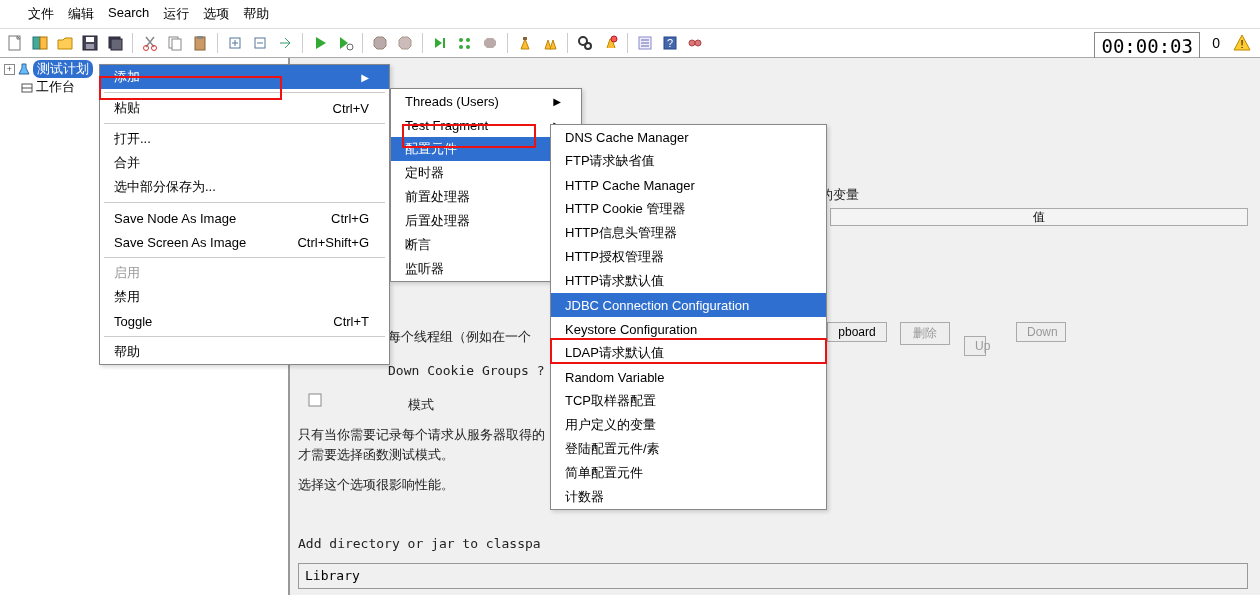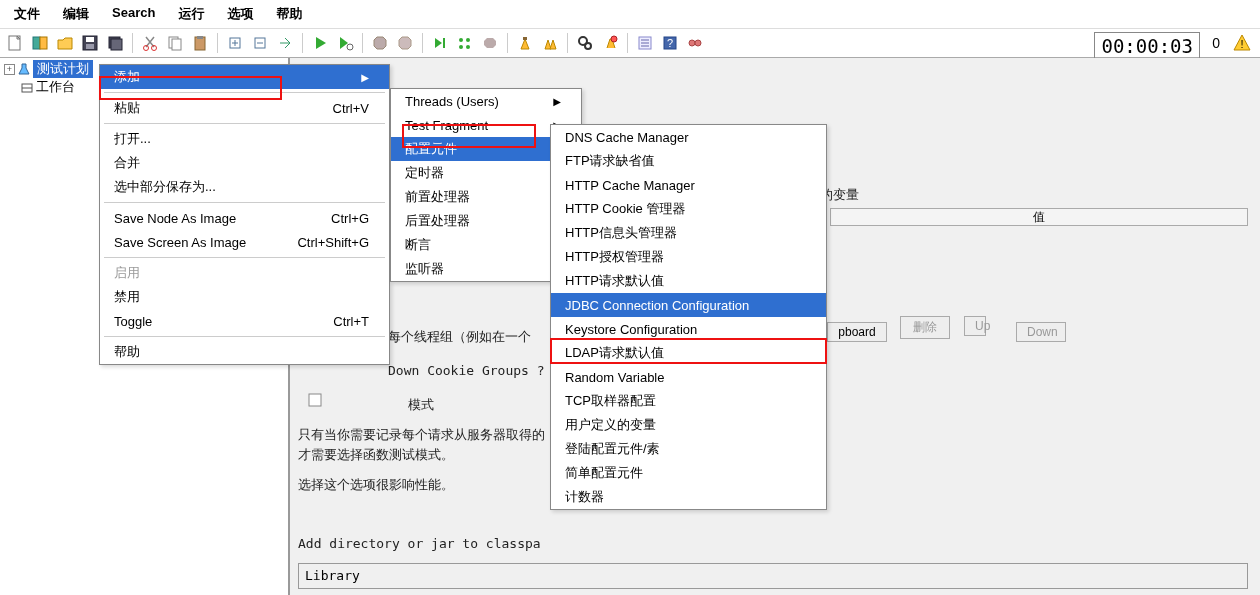--- a/index.html
+++ b/index.html
@@ -1,31 +1,31 @@
 <!DOCTYPE html>
 <html><head>
 <meta charset="utf-8">
 <style>
 * { box-sizing: border-box; margin: 0; padding: 0; font-family: "Microsoft YaHei", Arial, sans-serif; }
 body { background: #fff; width: 1260px; height: 595px; overflow: hidden; position: relative; font-size: 13px; color: #000; }
 
-.menubar { display: flex; gap: 11px; padding: 3px 8px; border-bottom: 1px solid #ddd; font-weight: bold; }
+.menubar { display: flex; gap: 2px; padding: 3px 22px; border-bottom: 1px solid #ddd; }
 .menubar span { padding: 2px 6px; cursor: default; }
 
 .toolbar { display: flex; align-items: center; padding: 3px 4px; border-bottom: 1px solid #aaa; gap: 3px; position: relative; }
 .toolbar .tb { width: 22px; height: 22px; display: flex; align-items: center; justify-content: center; }
 .toolbar .sep { width: 1px; height: 20px; background: #ccc; margin: 0 3px; }
 .timer-box { position: absolute; right: 60px; top: 3px; border: 1px solid #888; padding: 2px 6px; font-family: monospace; font-size: 19px; }
 .zerocnt { position: absolute; right: 40px; top: 6px; font-size: 14px; }
 .warn-tri { position: absolute; right: 8px; top: 4px; }
 
 .body-area { display: flex; height: calc(100% - 56px); }
 .tree { width: 290px; border-right: 2px solid #999; padding-top: 2px; background: #fff; }
 .tree-row { display: flex; align-items: center; height: 18px; padding-left: 4px; gap: 2px; }
-.tree-sel { background: #2f6fd0; color: #fff; }
+.tree-sel { background: #2f6fd0; color: #fff; border-radius: 7px; }
 .plusbox { width: 11px; height: 11px; border: 1px solid #888; font-size: 9px; line-height: 9px; text-align: center; color: #555; }
 
 .main { flex: 1; position: relative; background: #f0f0f0; padding: 8px; }
 
 
 .ctx { position: absolute; background: #fff; border: 1px solid #888; box-shadow: 2px 2px 4px rgba(0,0,0,0.15); }
 .ctx-row { display: flex; align-items: center; justify-content: space-between; height: 24px; padding: 0 20px 0 14px; white-space: nowrap; cursor: default; }
 .ctx-row.hl { background: #2f6fd0; color: #fff; }
 .ctx-row .arrow { margin-left: 20px; font-size: 10px; }
 .ctx-sep { height: 1px; background: #ccc; margin: 3px 4px; }
@@ -236,22 +236,22 @@
         </svg>
       <span>工作台</span>
     </div>
   </div>
 
   <div class="main">
 
     <div class="bg-text" style="left:530px; top:128px">的变量</div>
     <div class="tbl-head" style="left:540px; right:12px; top:150px">值</div>
     <div class="bg-btn" style="left:537px; top:230px; width:60px">pboard</div>
-    <div class="bg-btn dis" style="left:610px; top:224px; width:50px">删除</div>
-    <div class="bg-btn dis" style="left:674px; top:224px; width:16px">Up</div>
+    <div class="bg-btn dis" style="left:610px; top:230px; width:50px">删除</div>
+    <div class="bg-btn dis" style="left:674px; top:244px; width:16px">Up</div>
     <div class="bg-btn dis" style="left:726px; top:230px; width:50px">Down</div>
 
     <div class="bg-text" style="left:98px; top:270px">每个线程组（例如在一个</div>
     <div class="bg-text" style="left:98px; top:305px; font-family:monospace">Down Cookie Groups ?</div>
     <div class="bg-text" style="left:118px; top:338px">模式</div>
     <div class="bg-text" style="left:8px; top:368px">只有当你需要记录每个请求从服务器取得的</div>
     <div class="bg-text" style="left:8px; top:388px">才需要选择函数测试模式。</div>
     <div class="bg-text" style="left:8px; top:418px">选择这个选项很影响性能。</div>
     <div class="bg-text" style="left:8px; top:478px; font-family:monospace">Add directory or jar to classpa</div>
     <div class="lib-box" style="top:505px; left:8px">Library</div>

